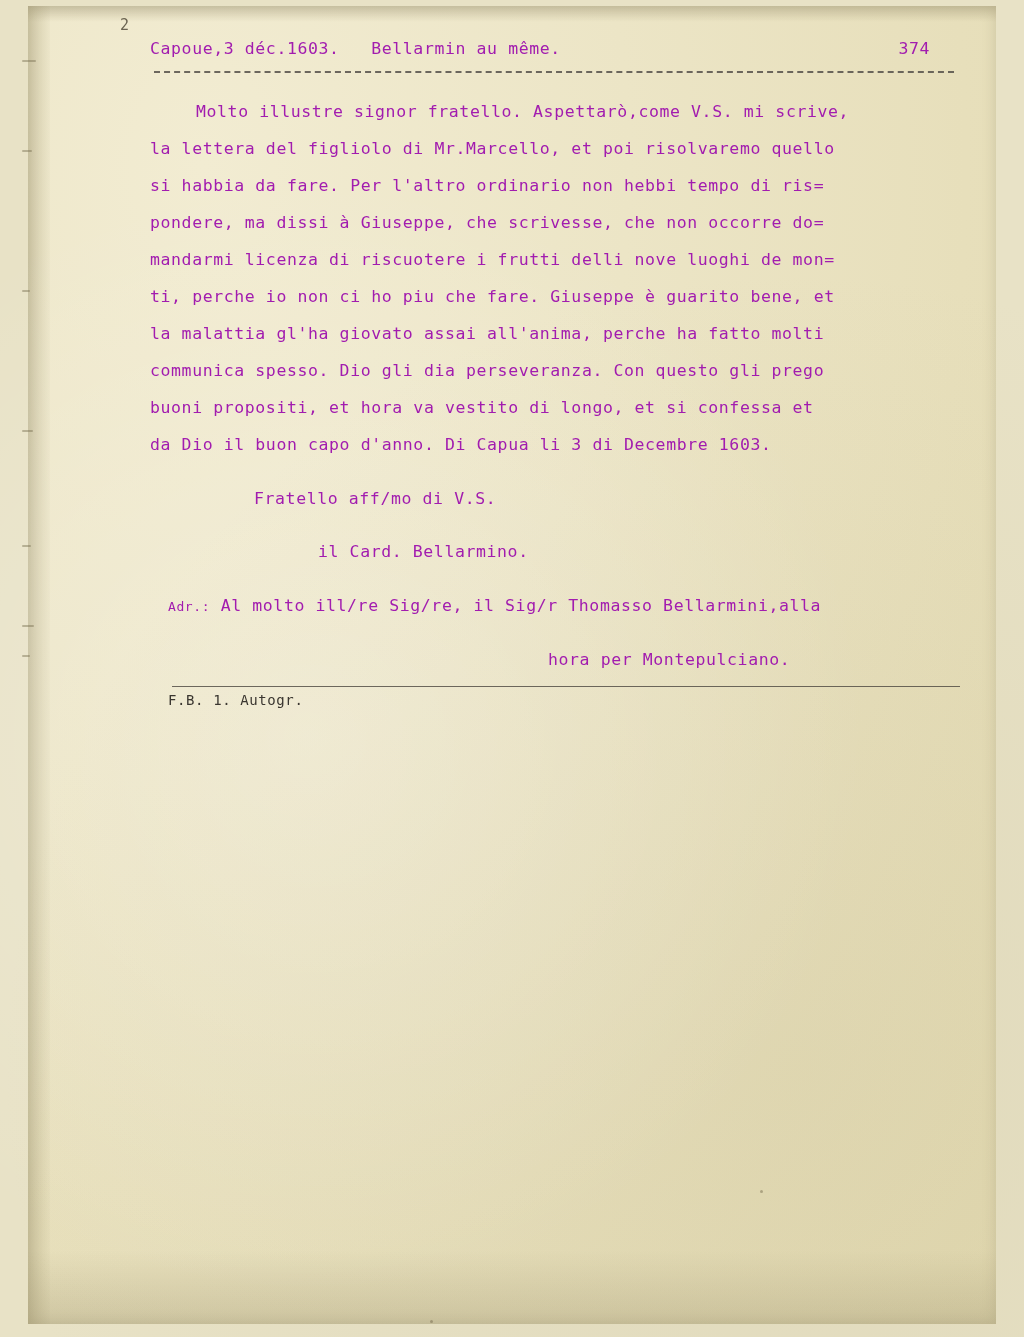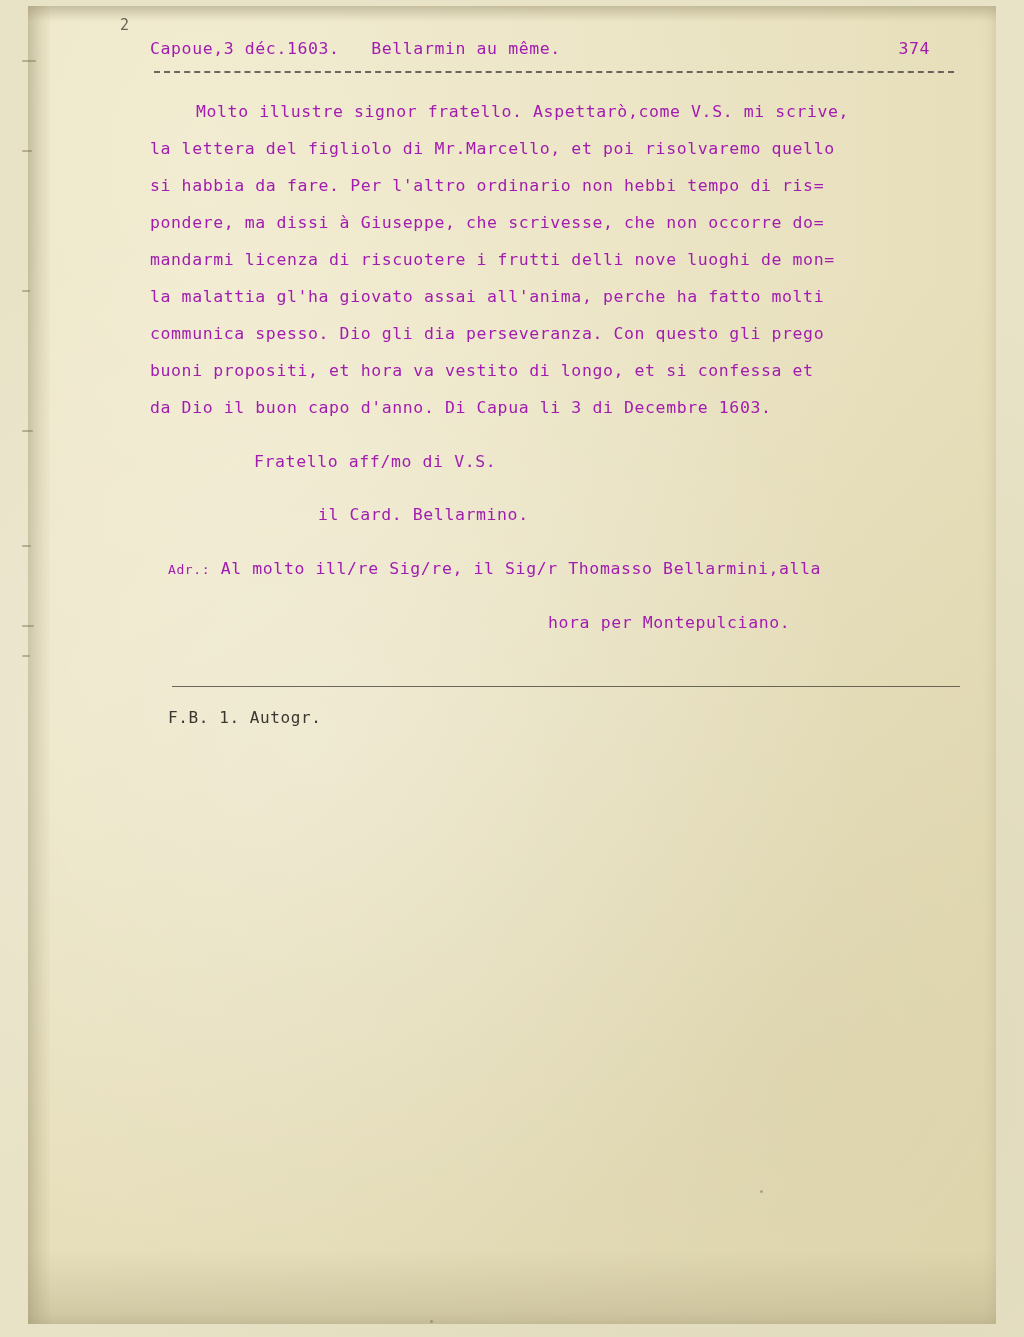--- a/index.html
+++ b/index.html
@@ -118,22 +118,22 @@
     left: 172px;
     top: 686px;
     width: 788px;
     height: 0;
     border-top: 1.6px solid #4b463f;
     opacity: 0.8;
   }
   .footnote {
     position: absolute;
     left: 168px;
-    top: 708px;
-    font-size: 16px;
+    top: 692px;
+    font-size: 14px;
     letter-spacing: 0.6px;
     color: #3a3630;
     white-space: pre;
   }
   .speck {
     position: absolute;
     width: 3px; height: 3px;
     background: rgba(110,100,70,0.45);
     border-radius: 50%;
   }
@@ -169,20 +169,21 @@
     </div>
 
     <div class="rule-dashed"></div>
 
     <div class="body-block">
       <p class="indent-1">Molto illustre signor fratello. Aspettarò,come V.S. mi scrive,</p>
       <p>la lettera del figliolo di Mr.Marcello, et poi risolvaremo quello</p>
       <p>si habbia da fare. Per l'altro ordinario non hebbi tempo di ris=</p>
       <p>pondere, ma dissi à Giuseppe, che scrivesse, che non occorre do=</p>
       <p>mandarmi licenza di riscuotere i frutti delli nove luoghi de mon=</p>
+      <p>ti, perche io non ci ho piu che fare. Giuseppe è guarito bene, et</p>
       <p>la malattia gl'ha giovato assai all'anima, perche ha fatto molti</p>
       <p>communica spesso. Dio gli dia perseveranza. Con questo gli prego</p>
       <p>buoni propositi, et hora va vestito di longo, et si confessa et</p>
       <p>da Dio il buon capo d'anno. Di Capua li 3 di Decembre 1603.</p>
     </div>
 
     <div>
       <p class="sig-1">Fratello aff/mo di V.S.</p>
       <p class="sig-2">il Card. Bellarmino.</p>
     </div>

